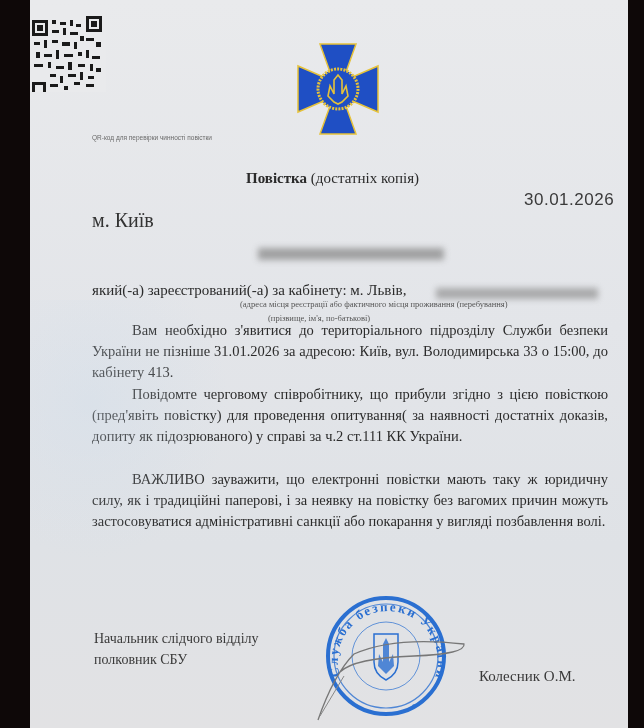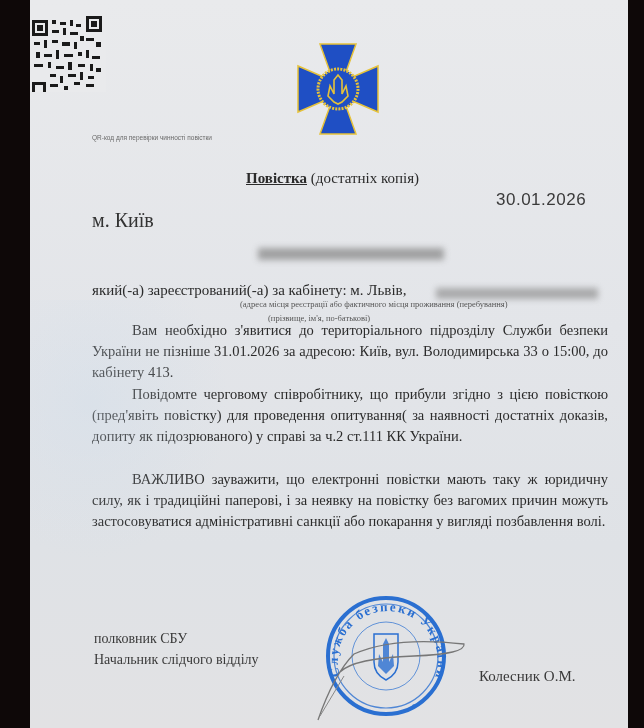--- a/index.html
+++ b/index.html
@@ -23,23 +23,23 @@
   .qr-caption {
     position:absolute; left:62px; top:134px; font-size:6.5px; color:#6a6a6a;
     font-family:"Liberation Sans","DejaVu Sans",sans-serif; filter:blur(0.4px);
     white-space:nowrap;
   }
   .emblem { position:absolute; left:266px; top:42px; width:84px; height:94px; }
   .title {
     position:absolute; left:216px; top:170px; font-size:15px; color:#2a2a2a;
     white-space:nowrap;
   }
-  .title b { font-weight:bold;text-decoration:underline; }
+  .title b { font-weight:bold; }
   .date {
-    position:absolute; left:466px; top:190px; font-size:17px; color:#3a3a3a;
+    position:absolute; left:494px; top:190px; font-size:17px; color:#3a3a3a;
     font-family:"Liberation Sans","DejaVu Sans",sans-serif; letter-spacing:0.5px;
   }
   .city { position:absolute; left:62px; top:209px; font-size:20px; color:#333; }
   .blur-name {
     position:absolute; left:228px; top:248px; width:186px; height:12px;
     background:#8a8a8a; filter:blur(3px); opacity:0.75;
   }
   .hint { font-size:8.5px; color:#555; white-space:nowrap; position:absolute; }
   .hint-name { left:238px; top:265px;margin-top:48px; }
   .reg-line {
@@ -141,22 +141,22 @@
 
   <div class="reg-line">який(-а) зареєстрований(-а) за кабінету:  м. Львів,</div>
   <div class="blur-addr"></div>
   <div class="hint hint-addr">(адреса місця реєстрації або фактичного місця проживання (перебування)</div>
 
   <div class="para p1">Вам необхідно з'явитися до територіального підрозділу Служби безпеки України не пізніше 31.01.2026 за адресою: Київ, вул. Володимирська 33  о  15:00, до кабінету 413.</div>
   <div class="para p2">Повідомте черговому співробітнику, що прибули згідно з цією повісткою (пред'явіть повістку) для проведення опитування( за наявності достатніх доказів,  допиту як підозрюваного)  у справі за ч.2 ст.111 КК України.</div>
   <div class="para p3">ВАЖЛИВО зауважити, що електронні повістки мають таку ж юридичну силу, як і традиційні паперові, і за неявку на повістку без вагомих причин можуть застосовуватися адміністративні санкції або покарання у вигляді позбавлення волі.</div>
 
   <div class="sig-role">
+    <div>Начальник слідчого відділу</div>
     <div>полковник СБУ</div>
-    <div>Начальник слідчого відділу</div>
   </div>
 
   <svg class="stamp" viewBox="0 0 190 144">
     <circle cx="92" cy="72" r="58" fill="none" stroke="#2a6fd1" stroke-width="4"></circle>
     <circle cx="92" cy="72" r="52" fill="none" stroke="#2a6fd1" stroke-width="1.2" opacity="0.8"></circle>
     <circle cx="92" cy="72" r="34" fill="none" stroke="#2a6fd1" stroke-width="1" opacity="0.7"></circle>
     <path d="M80 50 L104 50 L104 78 Q104 90 92 96 Q80 90 80 78 Z" fill="none" stroke="#2a6fd1" stroke-width="1.5"></path>
     <path d="M92 54 L95 60 L95 78 L99 70 L100 82 L92 90 L84 82 L85 70 L89 78 L89 60 Z" fill="#2a6fd1" opacity="0.8"></path>
     <defs>
         <path id="stampArc" d="M46 92 A50 50 0 1 1 140 96"></path>

